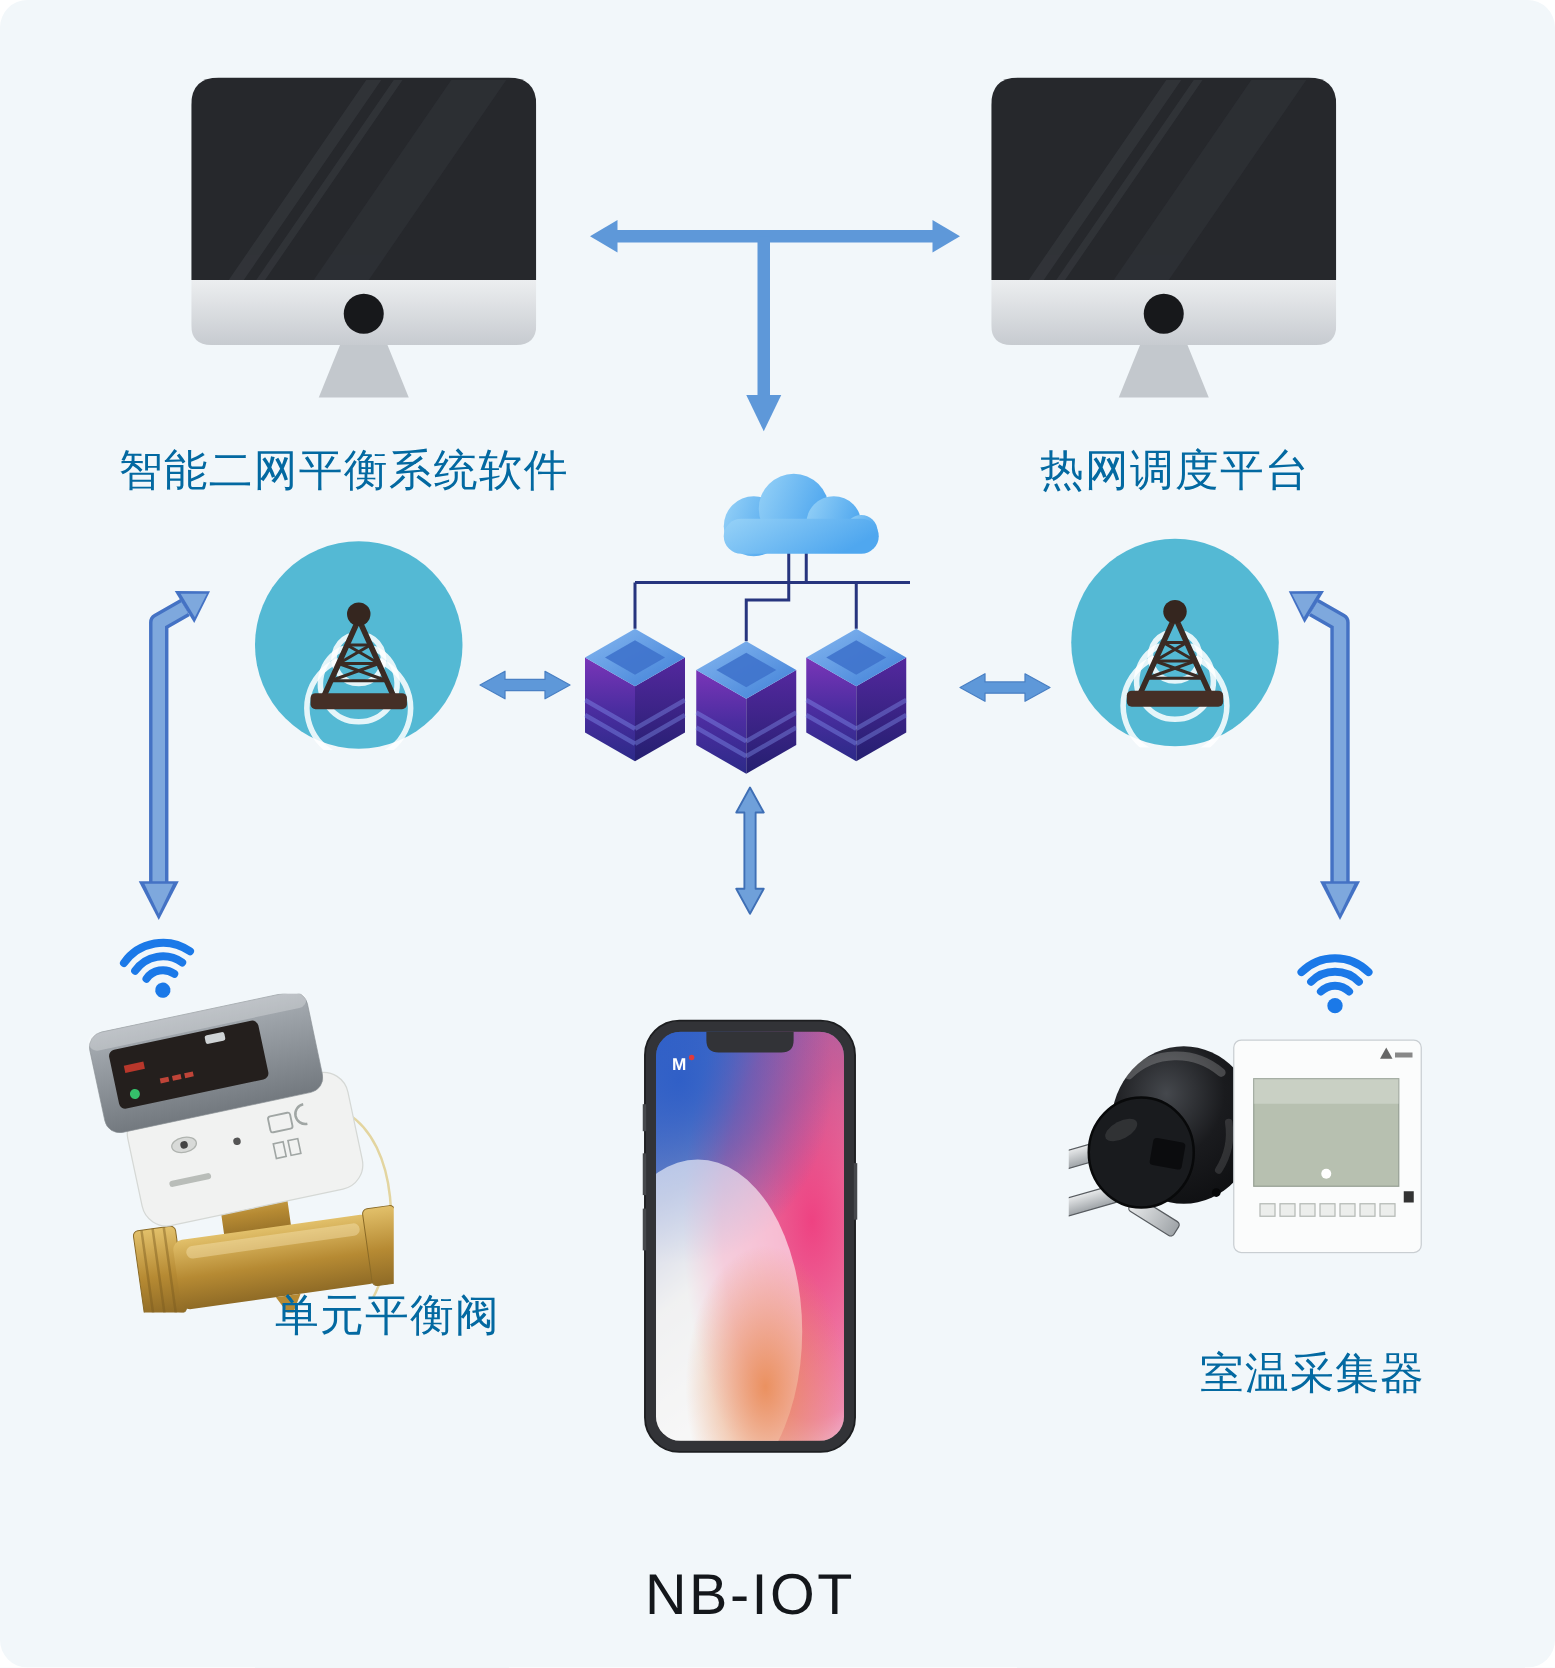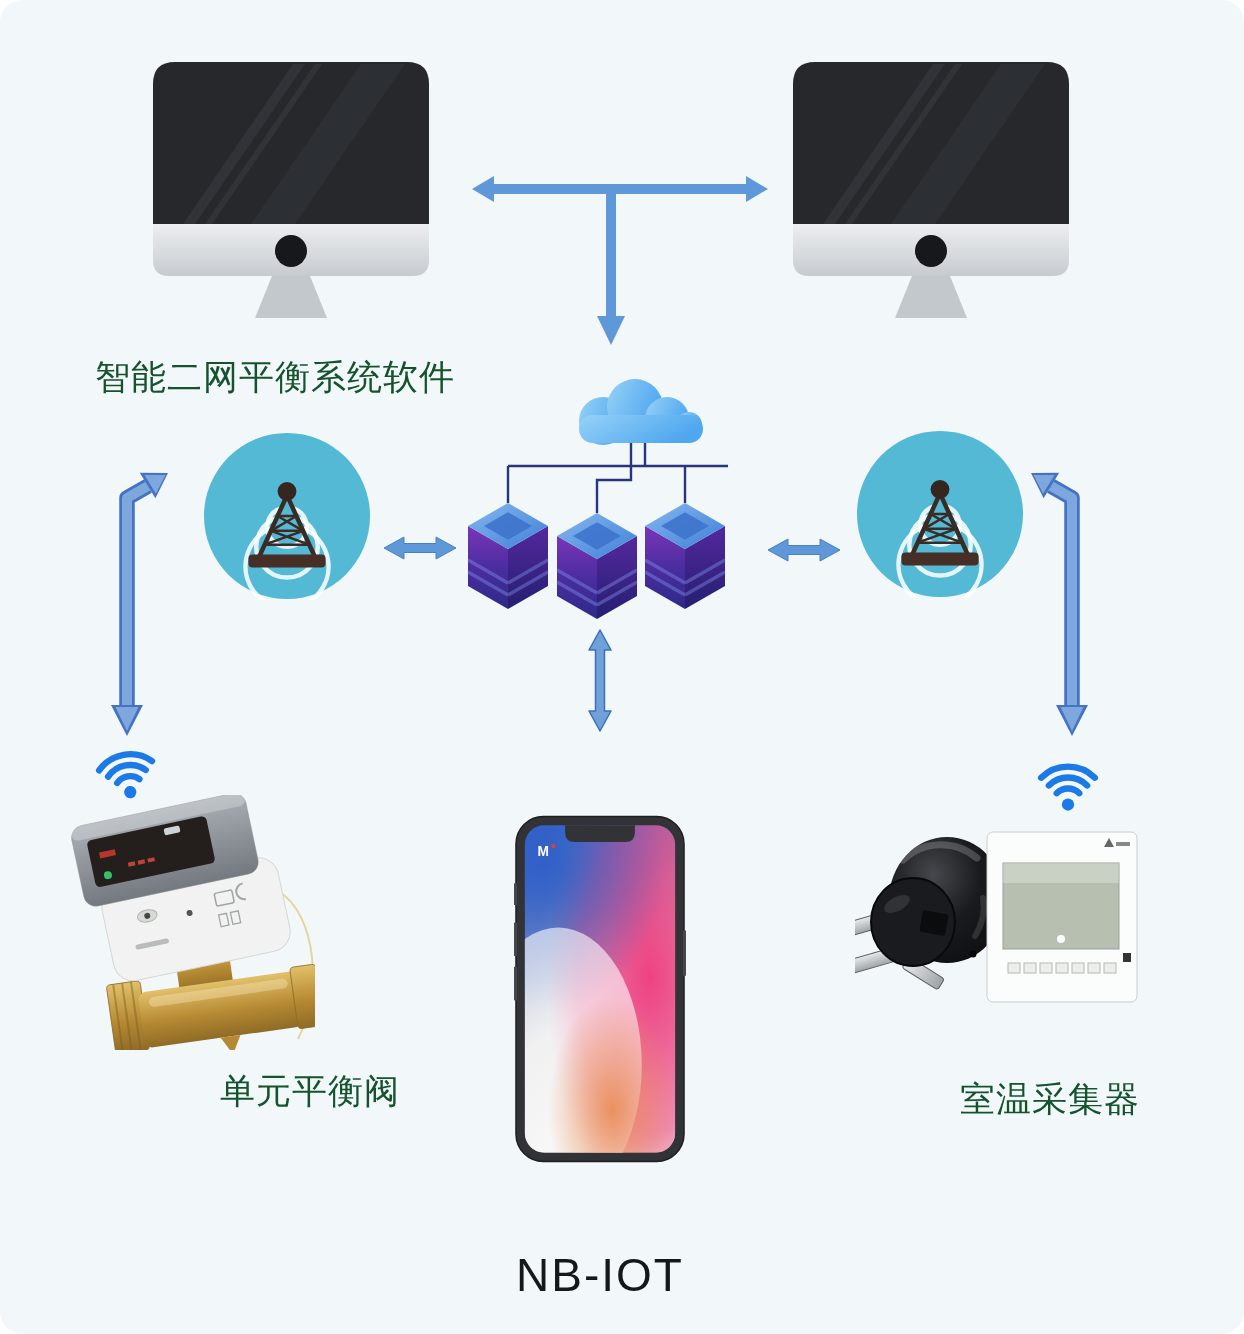--- a/index.html
+++ b/index.html
@@ -1,18 +1,18 @@
 <!DOCTYPE html>
 <html><head>
 <meta charset="utf-8">
 <style>
   html,body{margin:0;padding:0;background:#ffffff;font-family:"Liberation Sans","DejaVu Sans",sans-serif;}
   .stage{position:relative;width:1244px;height:1334px;margin:0 auto;background:#f2f7fa;border-radius:22px;overflow:hidden;}
   .abs{position:absolute;display:block;}
-  .label{position:absolute;text-align:center;color:#14532d;font-size:35px;font-weight:500;letter-spacing:1px;line-height:1.2;}
+  .label{position:absolute;text-align:center;color:#0369a1;font-size:35px;font-weight:500;letter-spacing:1px;line-height:1.2;}
   .label.nb{font-size:46px;font-weight:400;letter-spacing:2px;color:#14171b;}
 </style>
 </head>
 <body>
 
 <div class="stage">
 
   <svg width="0" height="0" style="position:absolute" aria-hidden="true">
     <defs>
       <linearGradient id="gradChin" x1="0" y1="0" x2="0" y2="1">
@@ -94,20 +94,21 @@
       <polygon points="30,162 140,2 152,2 42,162" fill="#3a3d43"></polygon>
       <polygon points="52,162 162,2 169,2 59,162" fill="#3a3d43"></polygon>
       <polygon points="98,162 208,2 252,2 142,162" fill="#32353b"></polygon>
     </g>
     <path d="M0,162 h276 v36 q0,16 -16,16 h-244 q-16,0 -16,-16 z" fill="url(#gradChin)"></path>
     <circle cx="138" cy="189" r="16" fill="#17181b"></circle>
     <polygon points="119,214 157,214 174,256 102,256" fill="#c3c8cd"></polygon>
   </svg>
 
   <div class="label" style="left:40px;top:356px;width:470px">智能二网平衡系统软件</div>
+  <div class="label" style="left:790px;top:356px;width:300px">热网调度平台</div>
 
   <svg class="abs" style="left:460px;top:168px" width="320" height="185" viewBox="0 0 320 185">
     <g fill="#5e98d9">
       <rect x="30" y="16" width="260" height="10"></rect>
       <polygon points="12,21 34,8 34,34"></polygon>
       <polygon points="308,21 286,8 286,34"></polygon>
       <rect x="146" y="21" width="10" height="128"></rect>
       <polygon points="151,177 137,148 165,148"></polygon>
     </g>
   </svg>
@@ -259,21 +260,21 @@
       <path d="M178,100 a8,8 0 1 0 0,16" stroke="#a0a6a4" stroke-width="2" fill="none"></path>
       <rect x="148" y="126" width="8" height="12" fill="none" stroke="#a0a6a4" stroke-width="1.3"></rect>
       <rect x="160" y="126" width="8" height="12" fill="none" stroke="#a0a6a4" stroke-width="1.3"></rect>
       <ellipse cx="78" cy="112" rx="10" ry="6" fill="#d8dad8" stroke="#b0b4b0"></ellipse>
       <circle cx="78" cy="112" r="3" fill="#444444"></circle>
       <circle cx="120" cy="118" r="3" fill="#555555"></circle>
       <rect x="60" y="138" width="34" height="5" rx="2.5" fill="#b9bdb9"></rect>
     </g>
   </svg>
 
-  <div class="label" style="left:170px;top:1070px;width:280px">单元平衡阀</div>
+  <div class="label" style="left:170px;top:1032px;width:280px">单元平衡阀</div>
 
   <svg class="abs" style="left:514px;top:813px" width="172" height="352" viewBox="0 0 175 355">
     <defs>
       <clipPath id="screenClip">
           <rect x="11" y="11" width="153" height="333" rx="20"></rect>
         </clipPath>
     </defs>
     <rect x="2" y="2" width="171" height="351" rx="28" fill="#323337" stroke="#1d1e20" stroke-width="1.5"></rect>
     <rect x="0" y="70" width="3" height="22" fill="#46484c"></rect>
     <rect x="0" y="110" width="3" height="34" fill="#46484c"></rect>

